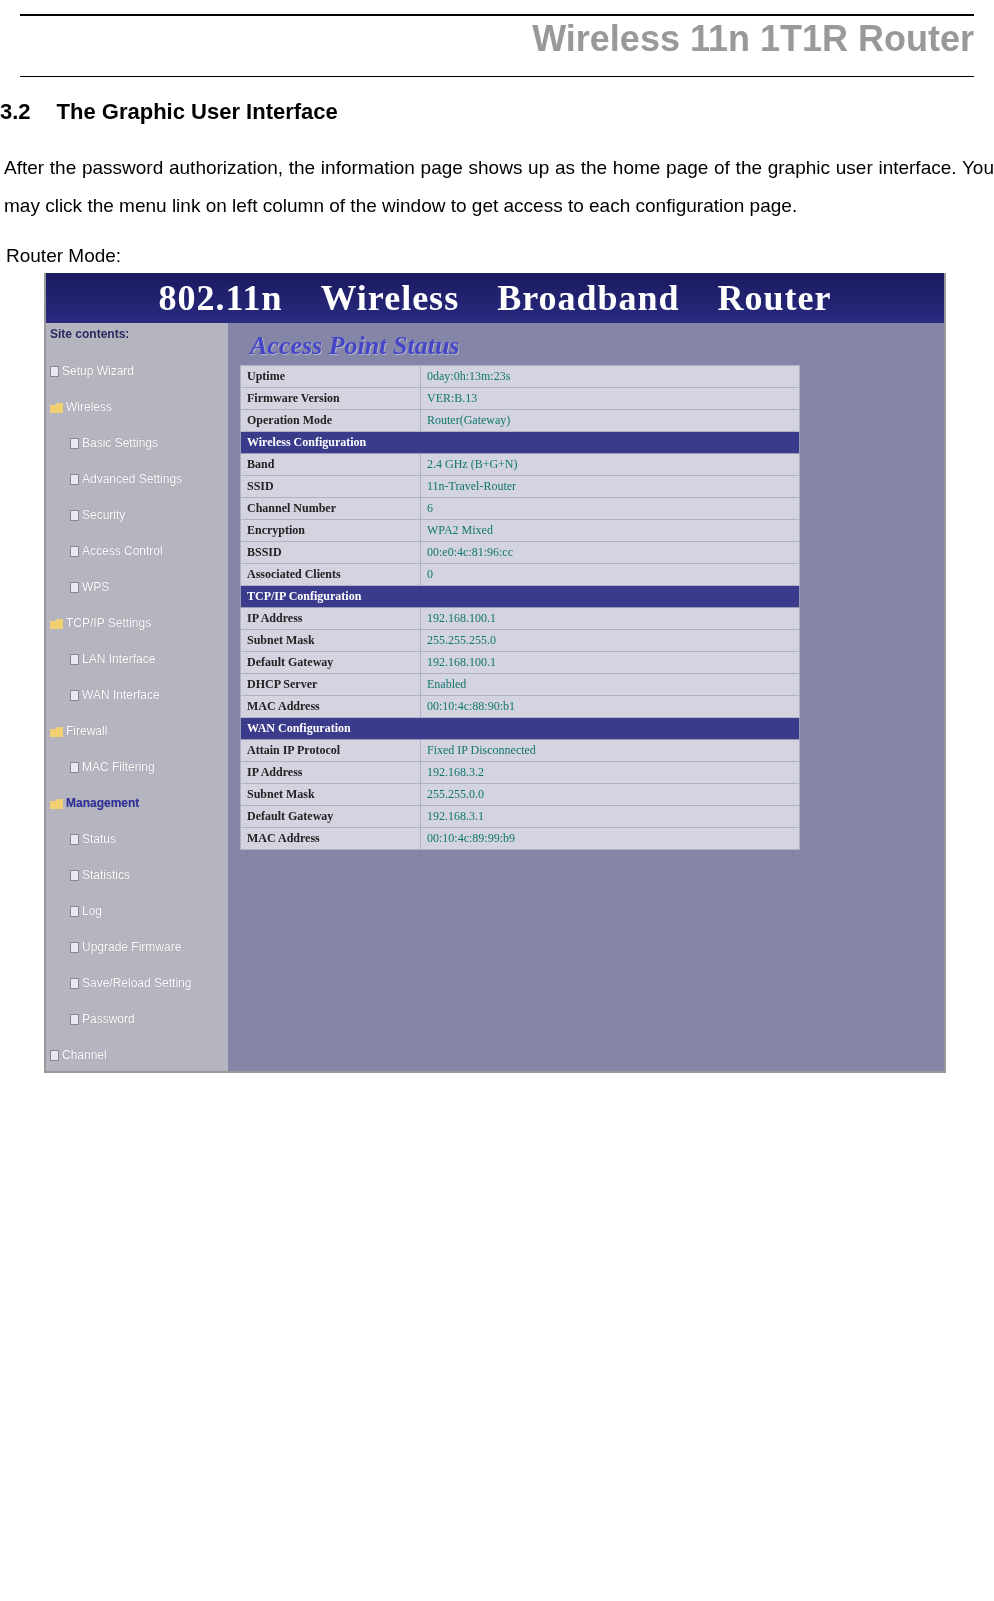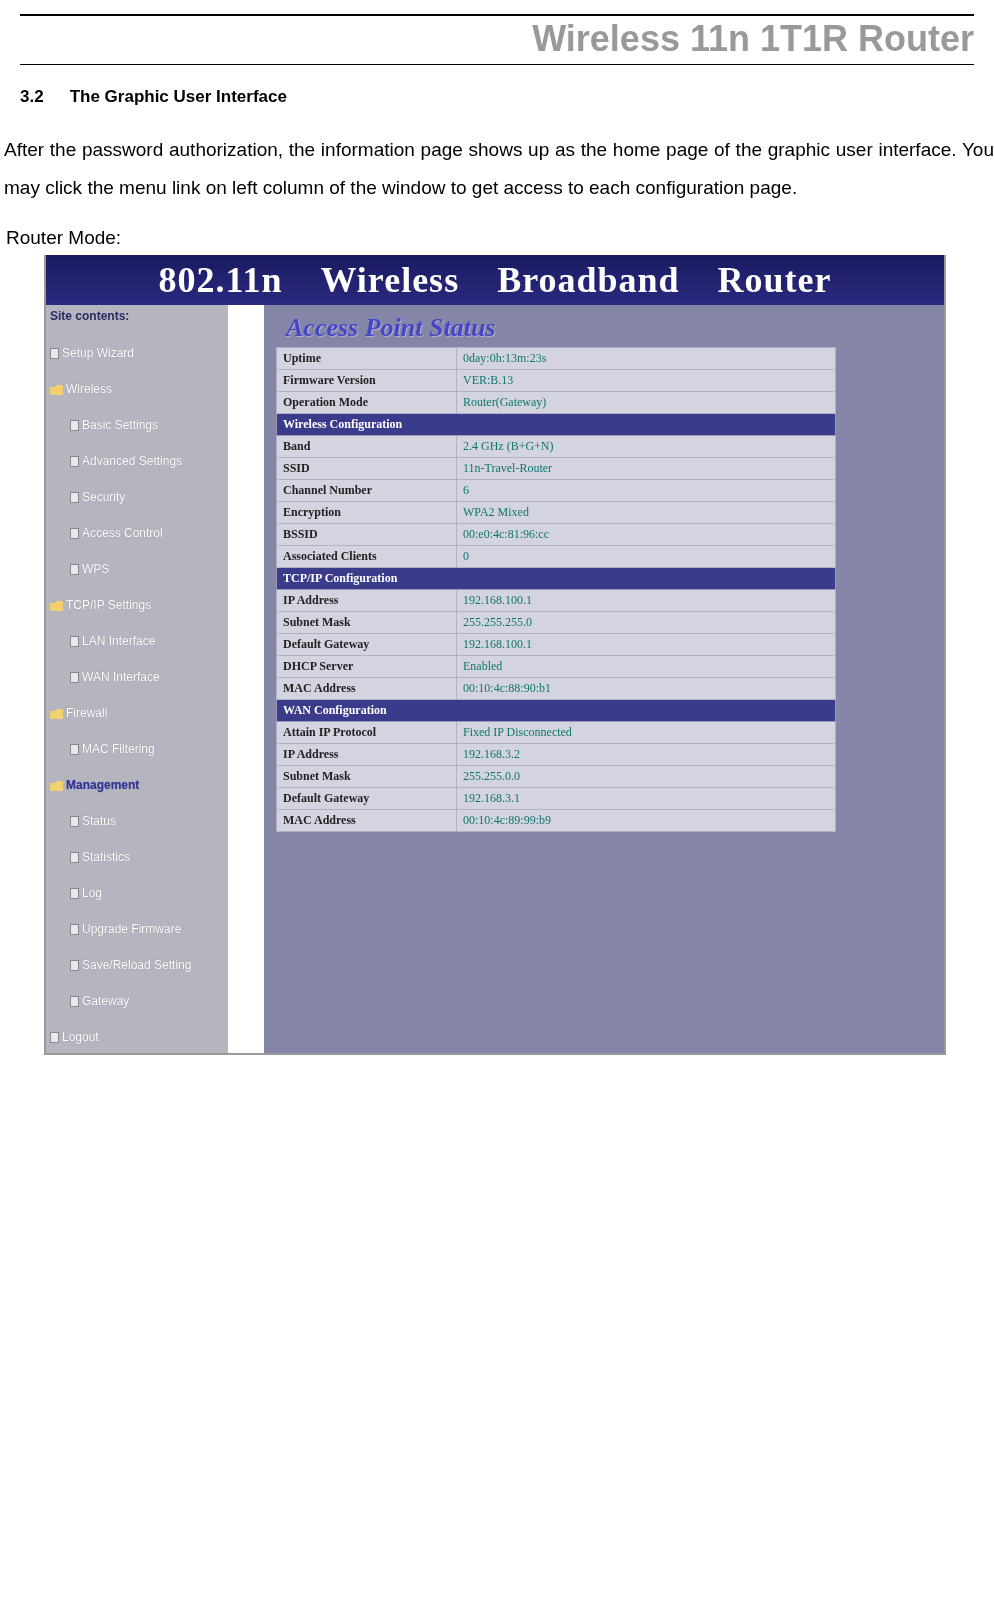--- a/index.html
+++ b/index.html
@@ -1,33 +1,33 @@
 <!DOCTYPE html>
 <html><head>
   <meta charset="utf-8">
   <style>
     * { margin: 0; padding: 0; box-sizing: border-box; }
     body { font-family: Arial, sans-serif; background: #fff; width: 994px; }
     
     .page-header-line { border-top: 2px solid #000; margin: 14px 20px 0 20px; }
-    .page-header-title { color: #999; font-size: 36px; font-weight: bold; text-align: right; margin: 2px 20px 4px 0; }
+    .page-header-title { color: #999; font-size: 36px; font-weight: bold; text-align: right; margin: 2px 20px 16px 0; }
     .page-header-underline { border-top: 1px solid #000; margin: 0 20px 22px 20px; }
     
-    .section-heading { font-size: 17px; font-weight: bold; margin: 0 0 24px 20px; }
+    .section-heading { font-size: 22px; font-weight: bold; margin: 0 0 24px 0; }
     .section-heading .num { margin-right: 26px; }
     
     .body-text { font-size: 19px; line-height: 2.0; margin: 0 0 20px 4px; text-align: justify; }
     
     .sub-heading { font-size: 19px; font-weight: normal; margin: 0 0 6px 6px; }
     
     .screenshot-wrap { margin-left: 44px; width: 902px; }
     
     .banner { background: linear-gradient(#1a1a60, #2a2a80); color: #fff; font-family: 'Times New Roman', serif; font-size: 36px; font-weight: bold; padding: 4px 8px; letter-spacing: 1px; display: flex; justify-content: center; gap: 38px; border-left: 2px solid #999; border-right: 2px solid #999; }
     
-    .app-body { display: flex; border: 2px solid #999; border-top: none; gap: 36px; }
+    .app-body { display: flex; border: 2px solid #999; border-top: none; }
     
     .sidebar { width: 182px; background: #b5b5c0; padding: 4px 2px 8px 2px; font-size: 12px; color: #fff; }
     .sidebar-title { color: #2a2a60; font-weight: bold; font-size: 12px; padding: 0 0 2px 2px; }
     .tree-item { display: flex; align-items: flex-end; gap: 3px; padding: 2px 0 2px 0; line-height: 1.0; margin-top: 20px; }
     .tree-item.lvl1 { padding-left: 2px; }
     .tree-item.lvl2 { padding-left: 22px; }
     .tree-icon { width: 12px; height: 10px; display: inline-block; }
     .icon-page { background: #e8e8f0; border: 1px solid #888; width: 9px; height: 11px; }
     .icon-folder-open { background: #f0d070; width: 13px; height: 10px; clip-path: polygon(0 20%, 40% 20%, 50% 0, 100% 0, 100% 100%, 0 100%); }
     .tree-label { color: #fff; text-shadow: 0 0 1px rgba(0,0,0,.3); }
@@ -135,25 +135,25 @@
           <div class="tree-item lvl2">
             <span class="tree-icon icon-page"></span>
             <span class="tree-label">Upgrade Firmware</span>
           </div>
           <div class="tree-item lvl2">
             <span class="tree-icon icon-page"></span>
             <span class="tree-label">Save/Reload Setting</span>
           </div>
           <div class="tree-item lvl2">
             <span class="tree-icon icon-page"></span>
-            <span class="tree-label">Gateway</span>
-          </div>
-          <div class="tree-item lvl1">
-            <span class="tree-icon icon-page"></span>
-            <span class="tree-label">Logout</span>
+            <span class="tree-label">Password</span>
+          </div>
+          <div class="tree-item lvl1">
+            <span class="tree-icon icon-page"></span>
+            <span class="tree-label">Channel</span>
           </div>
         </div>
     </div>
     <div class="main-pane">
       <div class="page-title">Access Point Status</div>
       <table class="status-table">
         <tbody id="status-body">
             <tr class="data-row">
               <td class="key">Uptime</td>
               <td>0day:0h:13m:23s</td>

